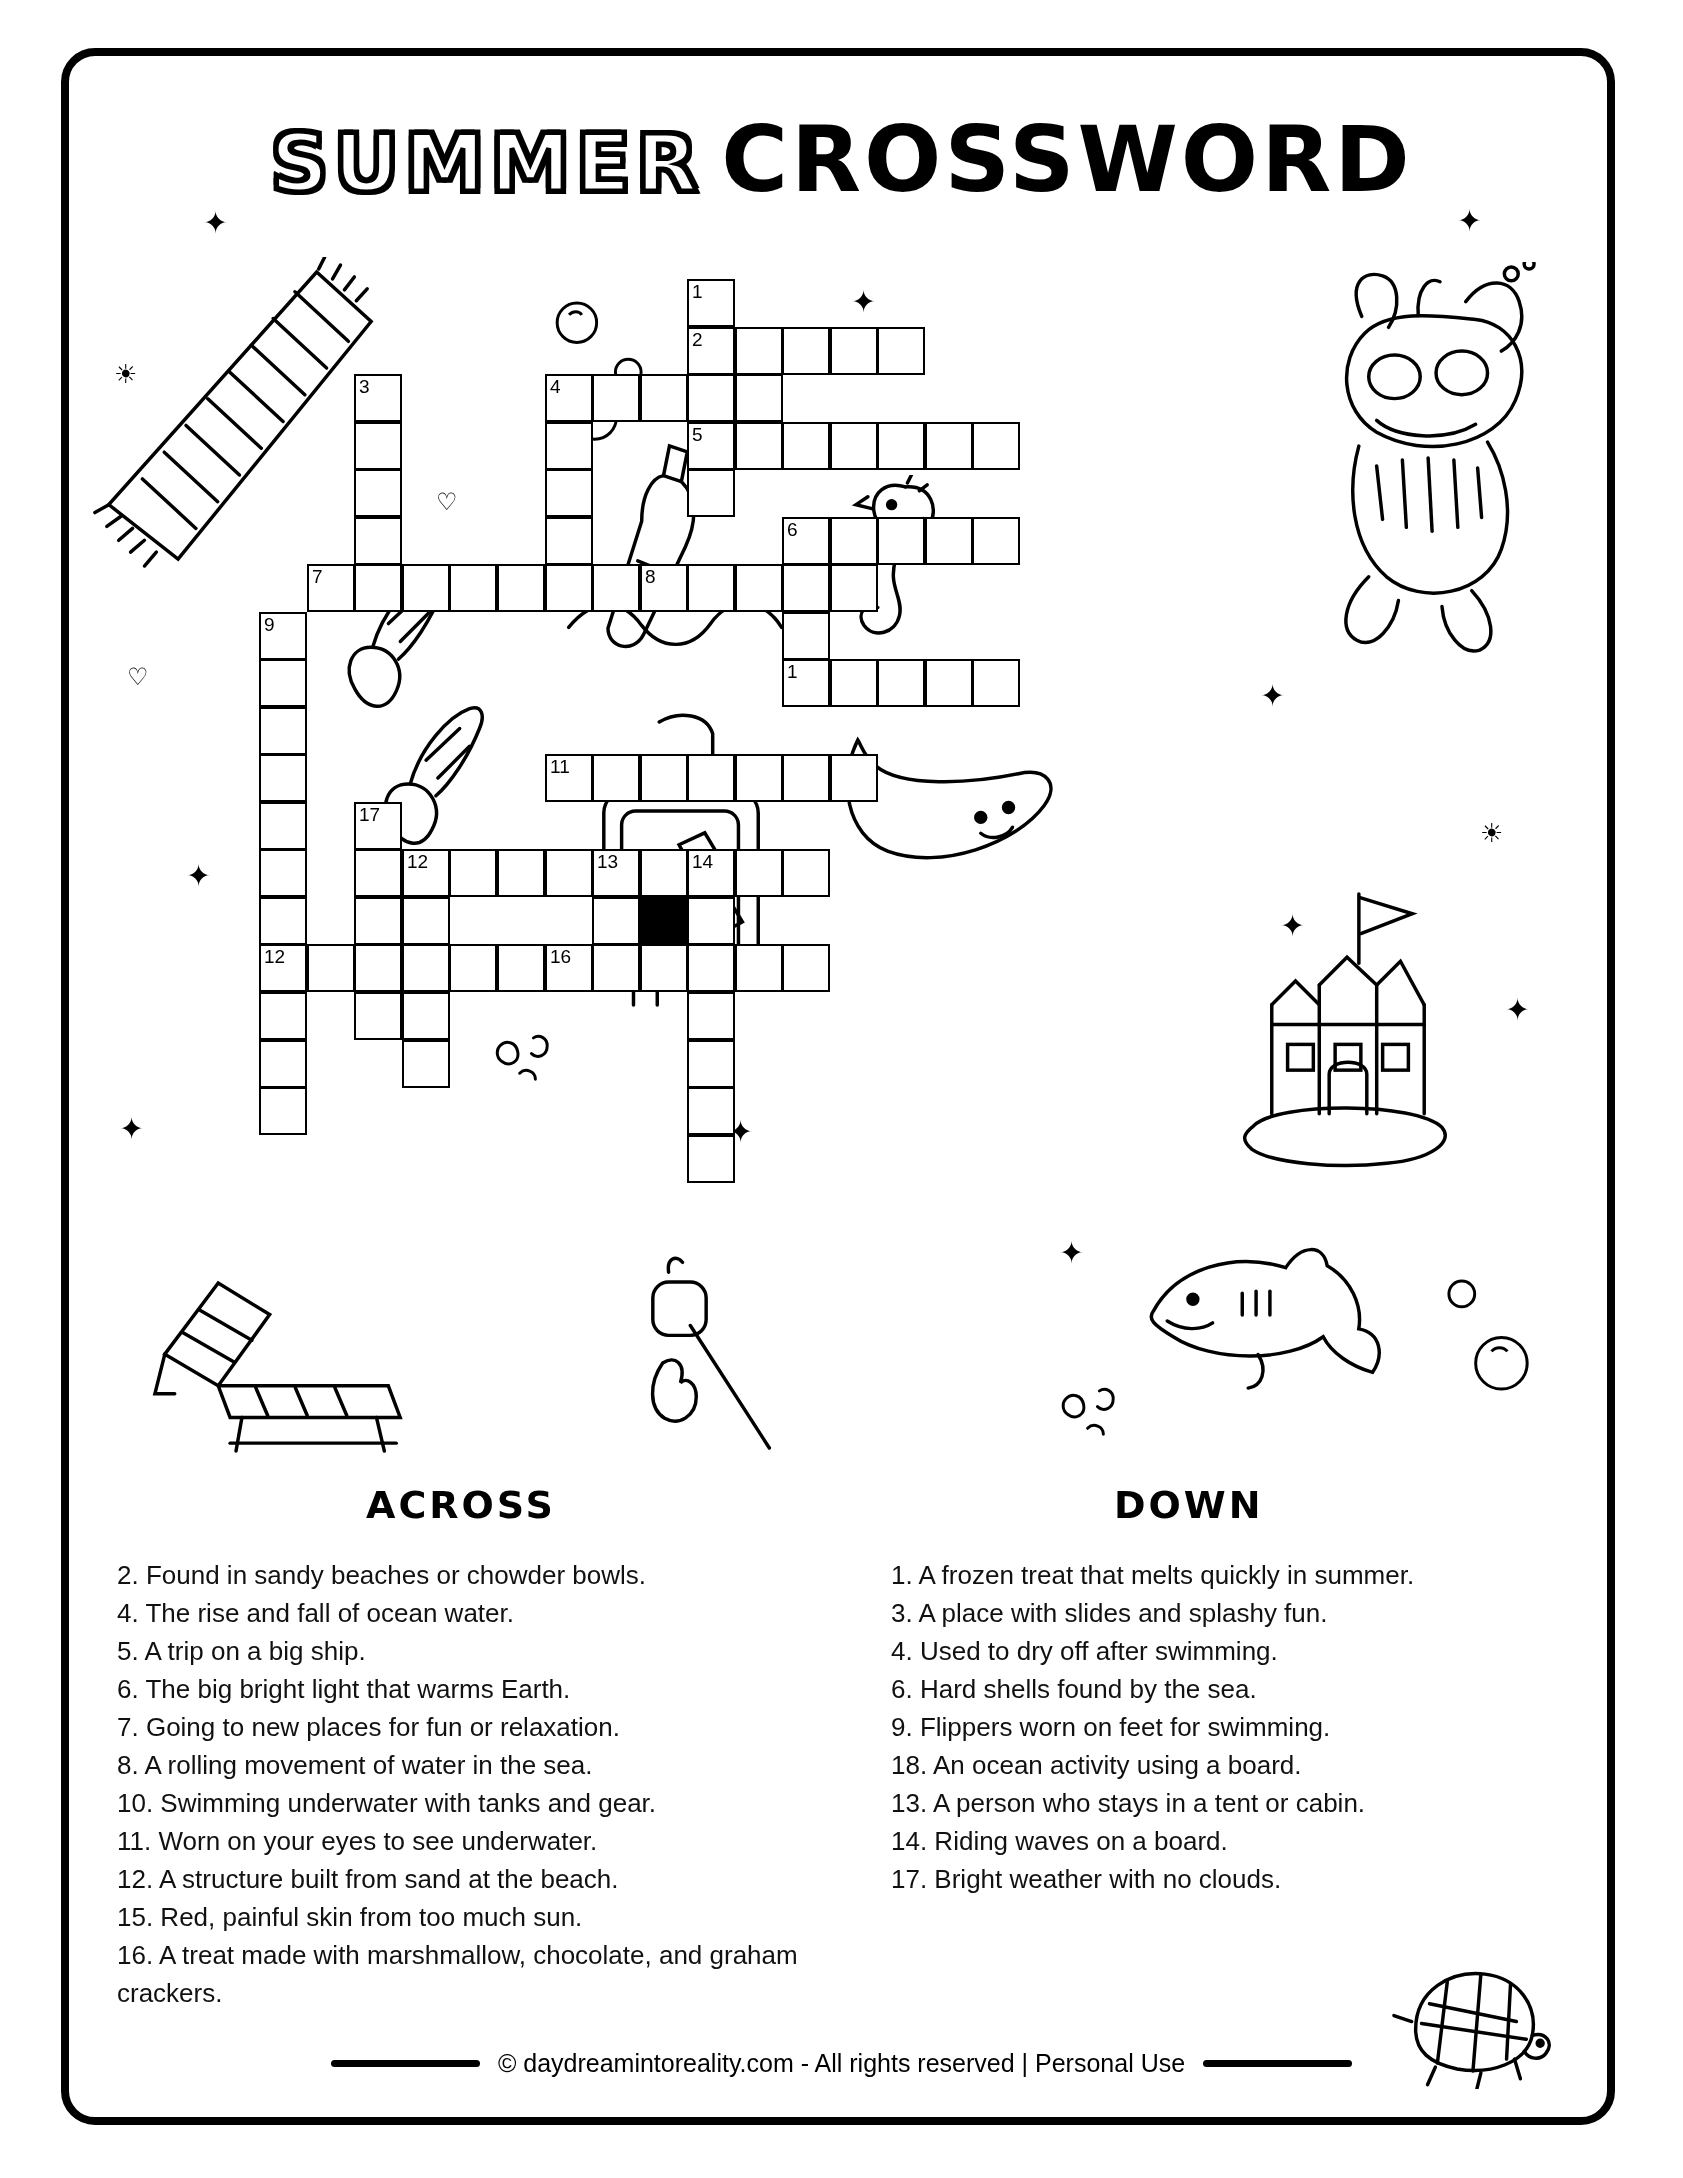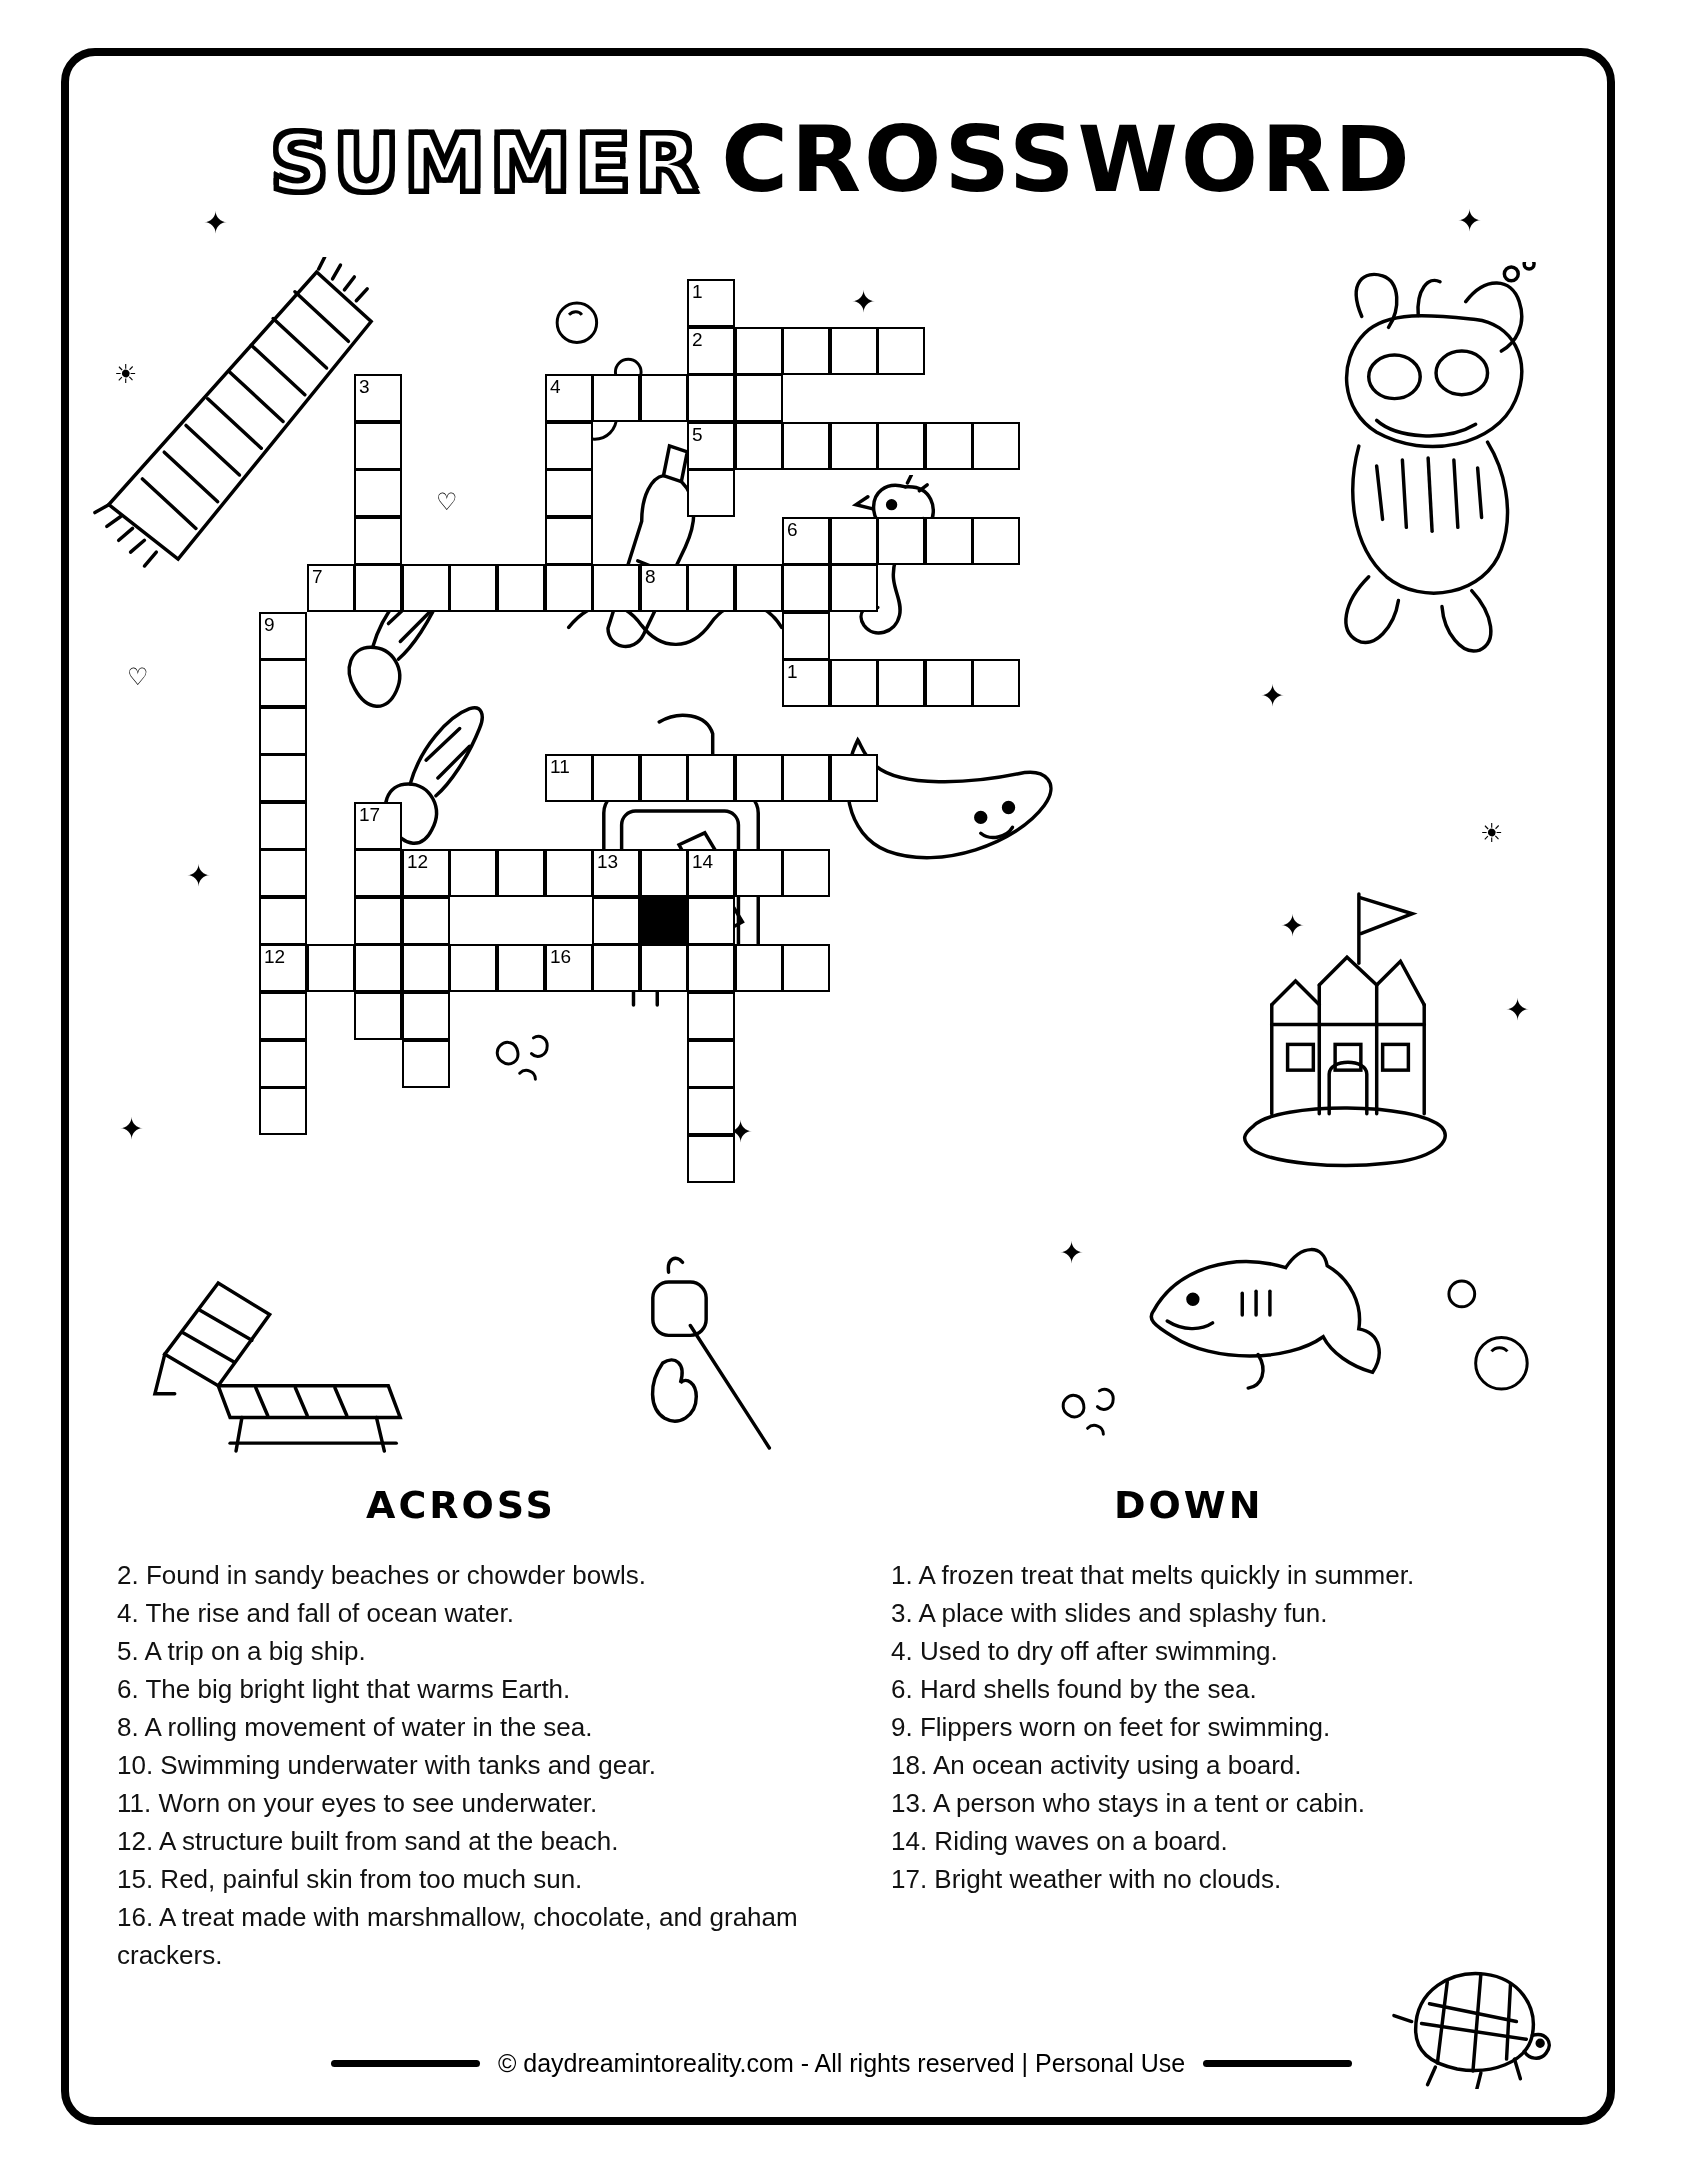--- a/index.html
+++ b/index.html
@@ -487,20 +487,21 @@
   </div>
 
 <div class="clue-head" id="across-head">ACROSS</div>
 <div class="clue-head" id="down-head">DOWN</div>
 
 <div class="clue-col" id="across-col">
     <p class="clue">2. Found in sandy beaches or chowder bowls.</p>
     <p class="clue">4. The rise and fall of ocean water.</p>
     <p class="clue">5. A trip on a big ship.</p>
     <p class="clue">6. The big bright light that warms Earth.</p>
+    <p class="clue">7. Going to new places for fun or relaxation.</p>
     <p class="clue">8. A rolling movement of water in the sea.</p>
     <p class="clue">10. Swimming underwater with tanks and gear.</p>
     <p class="clue">11. Worn on your eyes to see underwater.</p>
     <p class="clue">12. A structure built from sand at the beach.</p>
     <p class="clue">15. Red, painful skin from too much sun.</p>
     <p class="clue">16. A treat made with marshmallow, chocolate, and graham crackers.</p>
   </div>
 <div class="clue-col" id="down-col">
     <p class="clue">1. A frozen treat that melts quickly in summer.</p>
     <p class="clue">3. A place with slides and splashy fun.</p>

